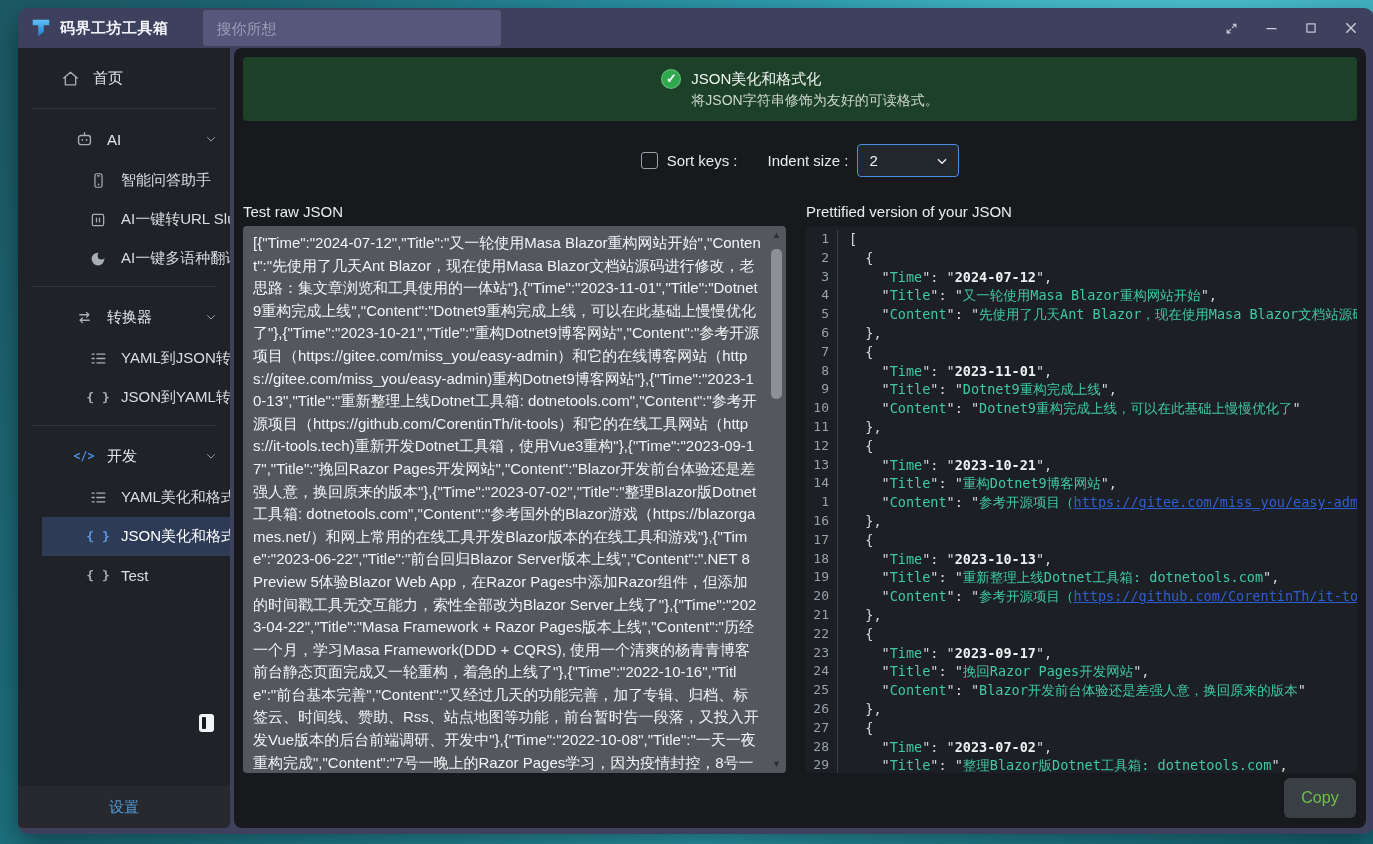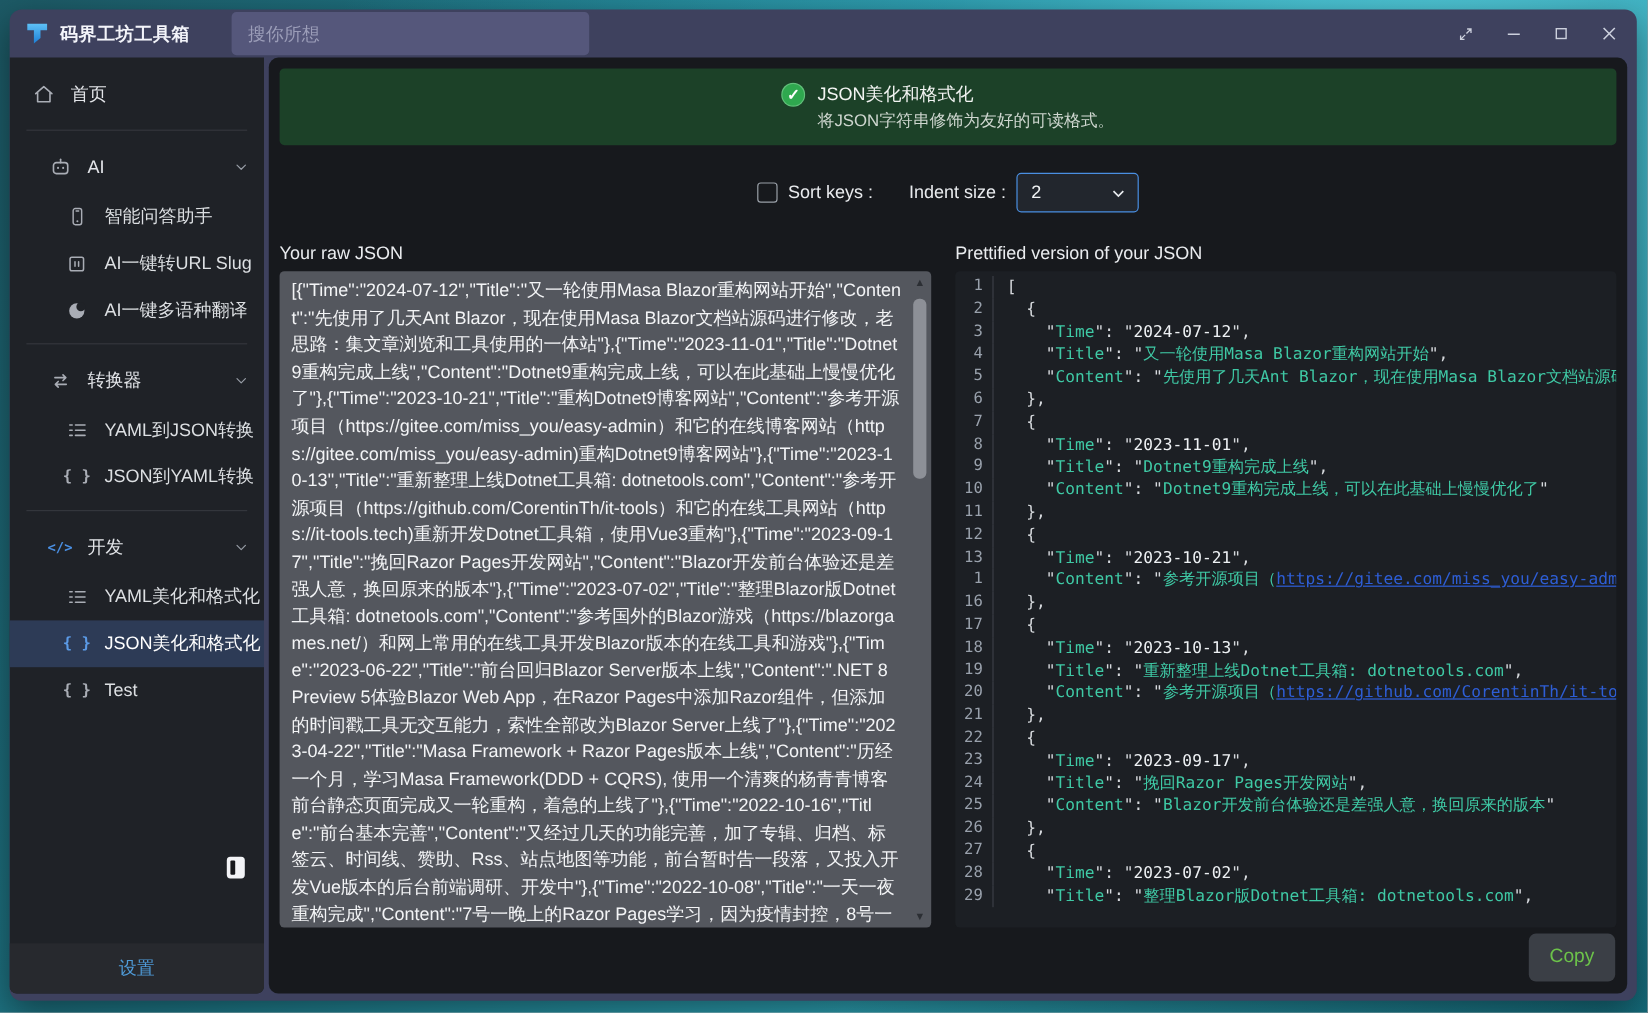--- a/index.html
+++ b/index.html
@@ -5,38 +5,38 @@
   * { margin:0; padding:0; box-sizing:border-box; }
   html,body { width:1373px; height:844px; overflow:hidden; font-family:"Liberation Sans",sans-serif; }
   .desktop {
     width:1373px; height:844px;
     background:
       radial-gradient(circle at 88% 10%, rgba(90,210,225,.85) 0%, rgba(60,180,200,.45) 30%, rgba(20,100,115,0) 65%),
       linear-gradient(115deg,#1d5a66 0%, #1e7a8a 30%, #2da4b6 62%, #0f5f6e 100%);
     position:relative;
   }
   .window {
-    position:absolute; left:8px; top:8px; width:1356px; height:826px;
+    position:absolute; left:18px; top:8px; width:1356px; height:826px;
     background:#3e415e; border-radius:10px; overflow:hidden;
     box-shadow:0 10px 30px rgba(0,0,0,.45);
   }
   
   .titlebar { height:40px; display:flex; align-items:center; padding:0 14px 0 10px; }
   .logo { width:26px; height:26px; display:flex; align-items:center; justify-content:center; margin-right:6px; }
   .app-title { color:#f3f4fa; font-size:15px; font-weight:bold; letter-spacing:.5px; }
   .searchbox { margin-left:34px; width:298px; height:36px; background:#55577b; border:none; outline:none;
     border-radius:4px; padding:0 14px; color:#e8e9f2; font-size:15px; font-family:inherit; }
   .searchbox::placeholder { color:#9b9db8; }
   .win-controls { margin-left:auto; display:flex; align-items:center; gap:22px; color:#ccd0dd; }
   .win-controls .wbtn { display:flex; align-items:center; justify-content:center; width:18px; height:18px; cursor:default; }
   
   .content-row { display:flex; height:786px; padding:0 8px 6px 0; gap:4px; }
   .sidebar { width:212px; background:#1f2227; border-radius:0 0 6px 6px; display:flex; flex-direction:column; position:relative; padding-top:8px; }
   .side-items { flex:1; overflow:hidden; }
-  .side-item, .side-group, .side-sub { display:flex; align-items:center; gap:13px; color:#e3e5e9; font-size:15px; white-space:nowrap; overflow:hidden; }
+  .side-item, .side-group, .side-sub { display:flex; align-items:center; gap:13px; color:#e3e5e9; font-size:15px; white-space:nowrap; overflow:hidden;margin-left:24px; }
   .side-item { height:44px; padding-left:18px; }
   .side-group { height:44px; padding-left:32px; padding-right:12px; }
   .side-sub { height:39px; padding-left:46px; color:#dcdfe2; }
   .side-sub.sel { background:#2d3b56; color:#ffffff; }
   .side-sub.sel .icn { color:#5b9ae6; }
   .side-sep { height:1px; background:#33363c; margin:8px 14px; }
   .icn { color:#a9adb5; display:flex; align-items:center; justify-content:center; width:20px; flex:0 0 20px; }
   .icn svg { display:block; }
   .chev { margin-left:auto; color:#979da6; display:flex; }
   .collapse-btn { position:absolute; right:16px; bottom:96px; width:15px; height:18px; background:#f2f3f6; border-radius:3px; }
@@ -66,21 +66,21 @@
   .textarea-text { color:#f3f4f6; font-size:15px; line-height:22.6px; word-break:break-all; }
   .vsb { position:absolute; top:3px; right:3px; bottom:3px; width:13px; }
   .vsb .arr { position:absolute; left:0; width:13px; height:12px; color:#2c2f34; font-size:9px; line-height:12px; text-align:center; }
   .vsb .arr.up { top:0; } .vsb .arr.down { bottom:0; }
   .vsb .thumb { position:absolute; left:1px; top:20px; width:11px; height:150px; background:#8d9097; border-radius:5px; }
   .code-wrap { flex:1; background:#1c1f24; border-radius:4px; overflow:hidden; padding-top:4px; }
   .code-line { display:flex; height:18.8px; line-height:18.8px; font-family:"DejaVu Sans Mono",monospace; font-size:13.5px; white-space:pre; }
   .ln { flex:0 0 32px; text-align:right; padding-right:8px; color:#99a1ac; border-right:1px solid #3a3e46; font-size:13px; }
   .cc { padding-left:11px; overflow:hidden; flex:1; }
   .ck { color:#3fc9a5; } .cs { color:#3fc9a5; }
-  .cd { color:#edf0f3; font-weight:normal; }
+  .cd { color:#edf0f3; font-weight:bold; }
   .cp { color:#d6d9dd; }
   .cu { color:#2e5ed6; text-decoration:underline; }
   .copy-btn { position:absolute; right:10px; bottom:10px; width:72px; height:40px; background:#3b3f46; border:none;
     border-radius:6px; color:#6cc24a; font-size:16px; font-family:inherit; }
 </style>
 </head>
 <body>
 
 <div class="desktop">
   <div class="window">
@@ -267,21 +267,21 @@
             <span class="chevd">
               <svg width="14" height="14" viewBox="0 0 24 24" fill="none" stroke="currentColor" stroke-width="2.4">
                   <path d="M5 9l7 7 7-7"></path>
                 </svg>
             </span>
           </div>
         </div>
 
         <div class="panels">
           <section class="panel left">
-            <div class="panel-label">Your raw JSON</div>
+            <div class="panel-label">Test raw JSON</div>
             <div class="textarea-box">
               <div class="textarea-text" id="raw-json-text">[{"Time":"2024-07-12","Title":"又一轮使用Masa Blazor重构网站开始","Content":"先使用了几天Ant Blazor，现在使用Masa Blazor文档站源码进行修改，老思路：集文章浏览和工具使用的一体站"},{"Time":"2023-11-01","Title":"Dotnet9重构完成上线","Content":"Dotnet9重构完成上线，可以在此基础上慢慢优化了"},{"Time":"2023-10-21","Title":"重构Dotnet9博客网站","Content":"参考开源项目（https://gitee.com/miss_you/easy-admin）和它的在线博客网站（https://gitee.com/miss_you/easy-admin)重构Dotnet9博客网站"},{"Time":"2023-10-13","Title":"重新整理上线Dotnet工具箱: dotnetools.com","Content":"参考开源项目（https://github.com/CorentinTh/it-tools）和它的在线工具网站（https://it-tools.tech)重新开发Dotnet工具箱，使用Vue3重构"},{"Time":"2023-09-17","Title":"挽回Razor Pages开发网站","Content":"Blazor开发前台体验还是差强人意，换回原来的版本"},{"Time":"2023-07-02","Title":"整理Blazor版Dotnet工具箱: dotnetools.com","Content":"参考国外的Blazor游戏（https://blazorgames.net/）和网上常用的在线工具开发Blazor版本的在线工具和游戏"},{"Time":"2023-06-22","Title":"前台回归Blazor Server版本上线","Content":".NET 8 Preview 5体验Blazor Web App，在Razor Pages中添加Razor组件，但添加的时间戳工具无交互能力，索性全部改为Blazor Server上线了"},{"Time":"2023-04-22","Title":"Masa Framework + Razor Pages版本上线","Content":"历经一个月，学习Masa Framework(DDD + CQRS), 使用一个清爽的杨青青博客前台静态页面完成又一轮重构，着急的上线了"},{"Time":"2022-10-16","Title":"前台基本完善","Content":"又经过几天的功能完善，加了专辑、归档、标签云、时间线、赞助、Rss、站点地图等功能，前台暂时告一段落，又投入开发Vue版本的后台前端调研、开发中"},{"Time":"2022-10-08","Title":"一天一夜重构完成","Content":"7号一晚上的Razor Pages学习，因为疫情封控，8号一天进行网站Razor Pages重构，勉强上线了，慢慢加功能吧"},{"Time":"2022-10-07","Title":"学习Go Web，开发了一版简易的博客系统","Content":"国庆7天，利用带娃之余的空闲时间学习了go，并做了一个不是很完善的博客前台，开始用Razor Pages再次重构喽。"},{"Time":"2022-09-29","Title":"后台前端开发部分","Content":"基础表的CRUD简易开发完了，博客文章的管理还差些功能"}]</div>
               <div class="vsb">
                 <span class="arr up">▲</span>
                 <span class="thumb"></span>
                 <span class="arr down">▼</span>
               </div>
             </div>
           </section>
           <section class="panel right">
@@ -294,20 +294,21 @@
                   <div class="code-line"><span class="ln">4</span><span class="cc"><span class="cp">    "</span><span class="ck">Title</span><span class="cp">": "</span><span class="cs">又一轮使用Masa Blazor重构网站开始</span><span class="cp">",</span></span></div>
                   <div class="code-line"><span class="ln">5</span><span class="cc"><span class="cp">    "</span><span class="ck">Content</span><span class="cp">": "</span><span class="cs">先使用了几天Ant Blazor，现在使用Masa Blazor文档站源码进行修改，老思路：集文章浏览和工具使用的一体站</span></span></div>
                   <div class="code-line"><span class="ln">6</span><span class="cc"><span class="cp">  },</span></span></div>
                   <div class="code-line"><span class="ln">7</span><span class="cc"><span class="cp">  {</span></span></div>
                   <div class="code-line"><span class="ln">8</span><span class="cc"><span class="cp">    "</span><span class="ck">Time</span><span class="cp">": "</span><span class="cd">2023-11-01</span><span class="cp">",</span></span></div>
                   <div class="code-line"><span class="ln">9</span><span class="cc"><span class="cp">    "</span><span class="ck">Title</span><span class="cp">": "</span><span class="cs">Dotnet9重构完成上线</span><span class="cp">",</span></span></div>
                   <div class="code-line"><span class="ln">10</span><span class="cc"><span class="cp">    "</span><span class="ck">Content</span><span class="cp">": "</span><span class="cs">Dotnet9重构完成上线，可以在此基础上慢慢优化了</span><span class="cp">"</span></span></div>
                   <div class="code-line"><span class="ln">11</span><span class="cc"><span class="cp">  },</span></span></div>
                   <div class="code-line"><span class="ln">12</span><span class="cc"><span class="cp">  {</span></span></div>
                   <div class="code-line"><span class="ln">13</span><span class="cc"><span class="cp">    "</span><span class="ck">Time</span><span class="cp">": "</span><span class="cd">2023-10-21</span><span class="cp">",</span></span></div>
+                  <div class="code-line"><span class="ln">14</span><span class="cc"><span class="cp">    "</span><span class="ck">Title</span><span class="cp">": "</span><span class="cs">重构Dotnet9博客网站</span><span class="cp">",</span></span></div>
                   <div class="code-line"><span class="ln">1</span><span class="cc"><span class="cp">    "</span><span class="ck">Content</span><span class="cp">": "</span><span class="cs">参考开源项目（</span><span class="cu">https://gitee.com/miss_you/easy-admin</span></span></div>
                   <div class="code-line"><span class="ln">16</span><span class="cc"><span class="cp">  },</span></span></div>
                   <div class="code-line"><span class="ln">17</span><span class="cc"><span class="cp">  {</span></span></div>
                   <div class="code-line"><span class="ln">18</span><span class="cc"><span class="cp">    "</span><span class="ck">Time</span><span class="cp">": "</span><span class="cd">2023-10-13</span><span class="cp">",</span></span></div>
                   <div class="code-line"><span class="ln">19</span><span class="cc"><span class="cp">    "</span><span class="ck">Title</span><span class="cp">": "</span><span class="cs">重新整理上线Dotnet工具箱: dotnetools.com</span><span class="cp">",</span></span></div>
                   <div class="code-line"><span class="ln">20</span><span class="cc"><span class="cp">    "</span><span class="ck">Content</span><span class="cp">": "</span><span class="cs">参考开源项目（</span><span class="cu">https://github.com/CorentinTh/it-tools</span></span></div>
                   <div class="code-line"><span class="ln">21</span><span class="cc"><span class="cp">  },</span></span></div>
                   <div class="code-line"><span class="ln">22</span><span class="cc"><span class="cp">  {</span></span></div>
                   <div class="code-line"><span class="ln">23</span><span class="cc"><span class="cp">    "</span><span class="ck">Time</span><span class="cp">": "</span><span class="cd">2023-09-17</span><span class="cp">",</span></span></div>
                   <div class="code-line"><span class="ln">24</span><span class="cc"><span class="cp">    "</span><span class="ck">Title</span><span class="cp">": "</span><span class="cs">挽回Razor Pages开发网站</span><span class="cp">",</span></span></div>

